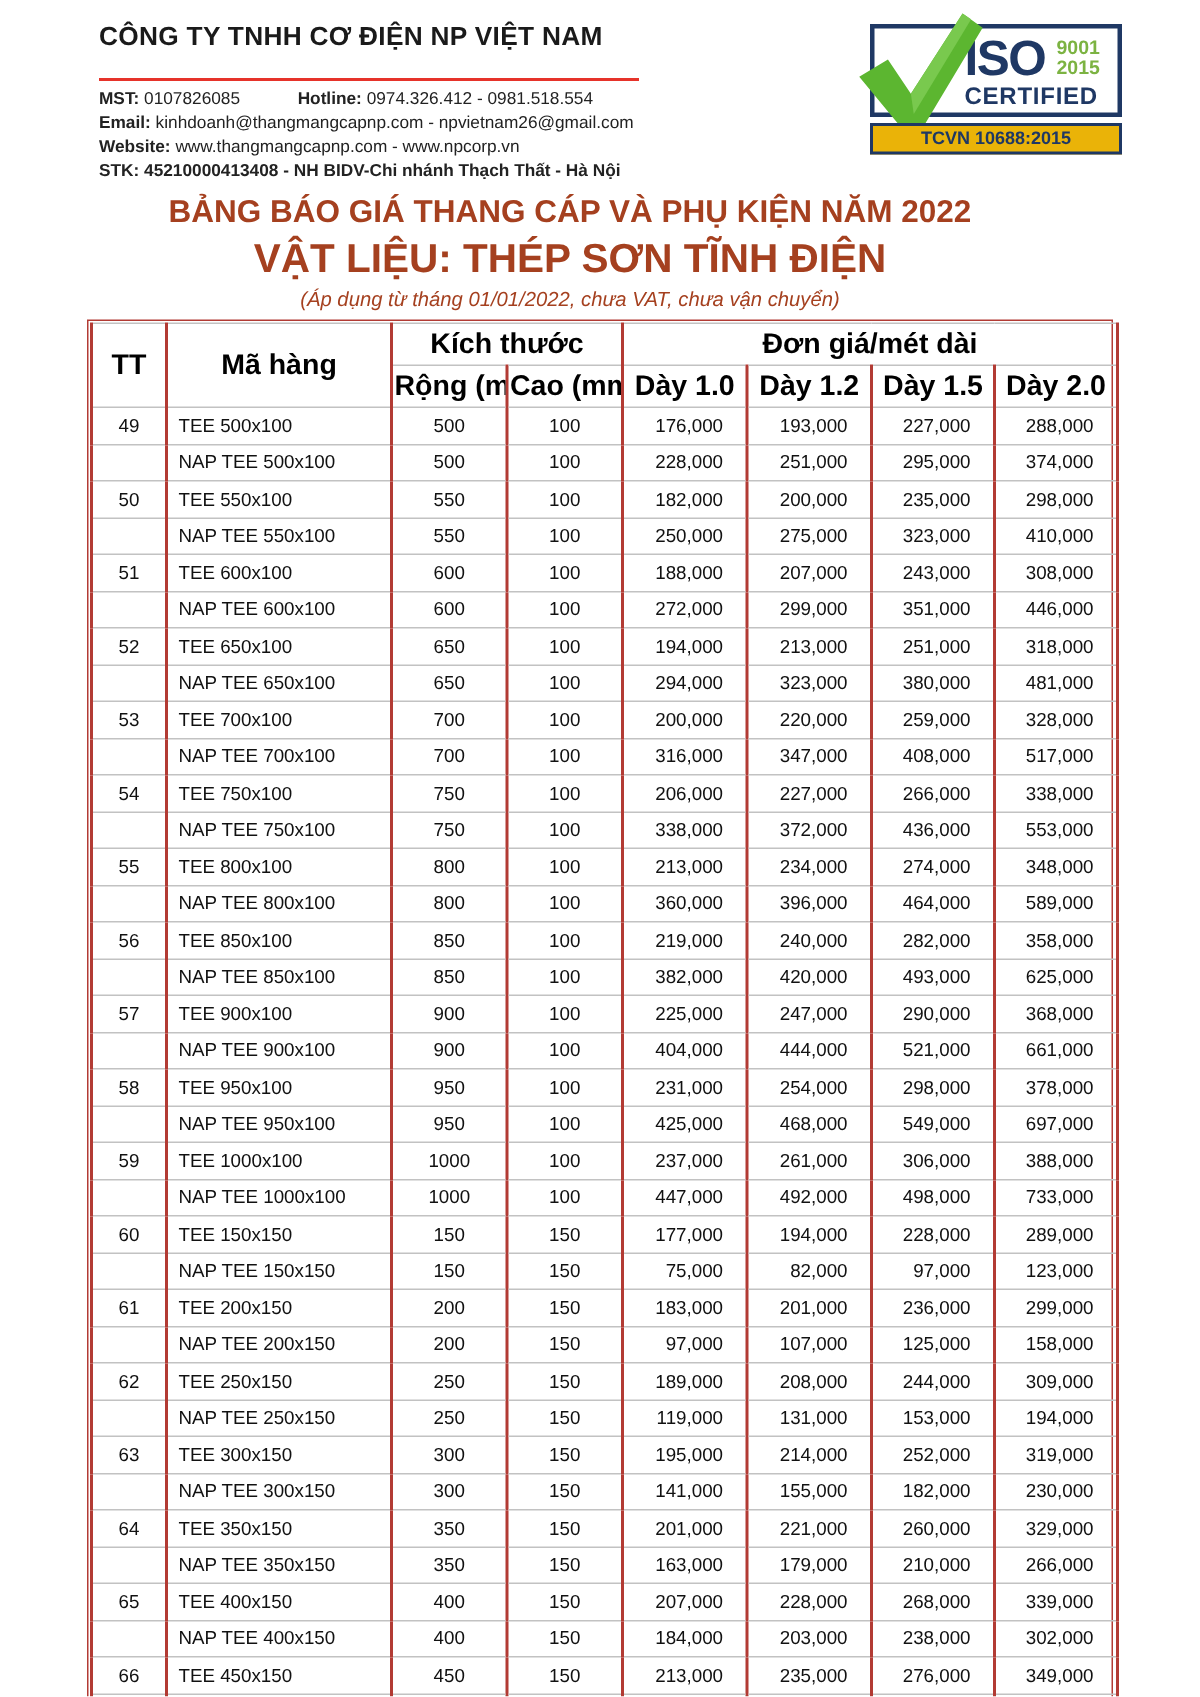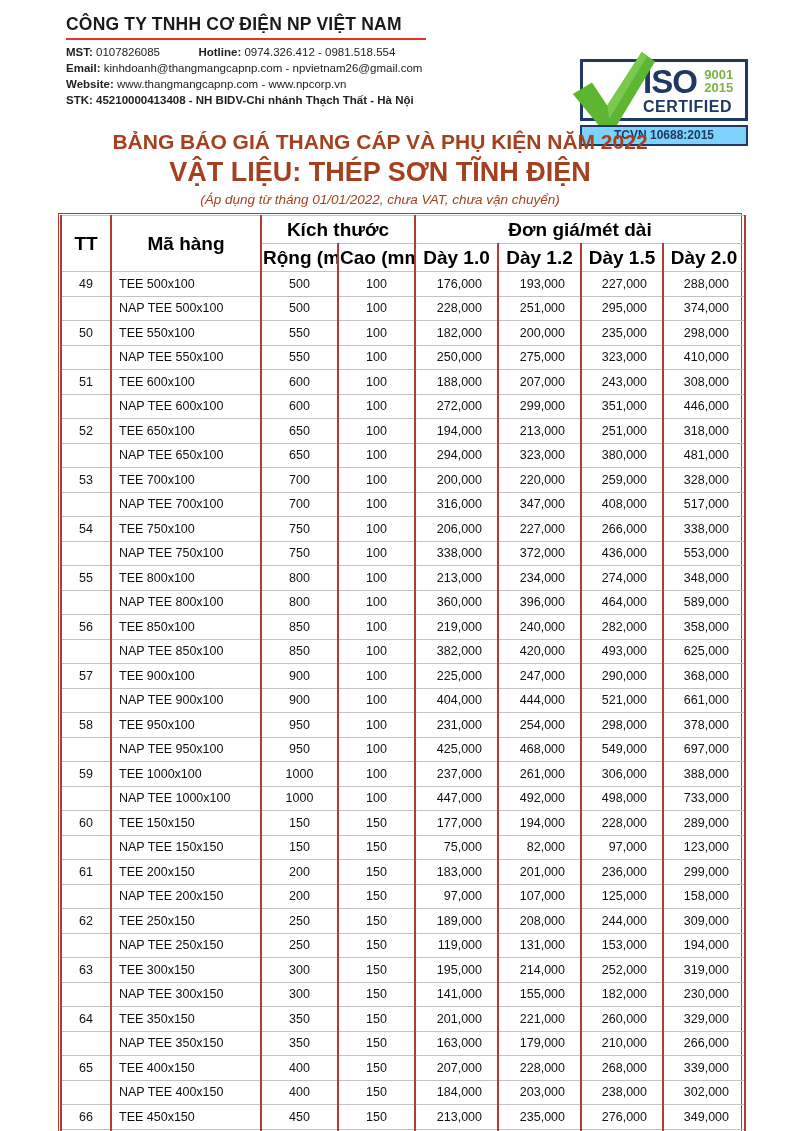--- a/index.html
+++ b/index.html
@@ -6,34 +6,34 @@
   .page{
     width:800px;height:1131px;background:#ffffff;position:relative;
     font-family:"Liberation Sans",sans-serif;color:#1a1a1a;overflow:hidden;
   }
   
   .header{position:absolute;top:14px;left:58px;width:690px;display:flex;}
   .logo-block{width:152px;flex:0 0 152px;}
   .logo-underline{width:148px;height:2px;border-top:2px solid #2320b8;border-bottom:3px solid #b3954f;margin-top:2px;}
   .logo-tagline{color:#2233cc;font-weight:bold;font-size:10.5px;margin-top:4px;white-space:nowrap;}
   .company-block{margin-left:8px;width:360px;flex:0 0 360px;}
-  .company-name{font-size:17.5px;font-weight:bold;color:#1a1a1a;white-space:nowrap;padding-bottom:3px;border-bottom:2px solid #e6332a;letter-spacing:0.2px;}
+  .company-name{font-size:17.5px;font-weight:bold;color:#1a1a1a;white-space:nowrap;padding-bottom:17px;border-bottom:2px solid #e6332a;letter-spacing:0.2px;}
   .contact{margin-top:4px;font-size:11.5px;line-height:16px;color:#222;white-space:nowrap;}
   .contact .lbl{font-weight:bold;}
   .contact .gap{display:inline-block;width:32px;}
   .contact .stk-line{font-weight:bold;}
   
   .iso-badge{margin-left:auto;width:168px;flex:0 0 168px;position:relative;top:2px;}
-  .iso-box{border:3px solid #1f3864;background:#fff;position:relative;height:62px;box-sizing:border-box;padding:5px 15px 2px 60px;margin-top:43px;}
+  .iso-box{border:3px solid #1f3864;background:#fff;position:relative;height:62px;box-sizing:border-box;padding:5px 15px 2px 60px;}
   .iso-check{position:absolute;left:-14px;top:-12px;width:88px;height:92px;}
   .iso-row{white-space:nowrap;}
   .iso-word{font-size:33px;font-weight:bold;color:#1f3864;letter-spacing:-1px;line-height:30px;display:inline-block;}
   .iso-years{display:inline-block;color:#7cb342;font-size:13px;font-weight:bold;line-height:13px;margin-left:3px;vertical-align:top;margin-top:1px;}
   .iso-certified{font-size:16px;font-weight:bold;color:#1f3864;letter-spacing:0.5px;line-height:17px;margin-top:1px;}
-  .tcvn-box{border:2px solid #1f3864;margin-top:4px;text-align:center;font-size:12px;font-weight:bold;color:#1f3864;padding:1px 0 2px 0;background:#7dd3fc;position:relative;}
+  .tcvn-box{border:2px solid #1f3864;margin-top:4px;text-align:center;font-size:12px;font-weight:bold;color:#1f3864;padding:1px 0 2px 0;background:#eab308;position:relative;}
   
   .title-block{position:absolute;top:130px;left:0;width:760px;text-align:center;color:#a5401f;}
   .title-line1{font-size:21px;font-weight:bold;}
   .title-line2{font-size:27px;font-weight:bold;margin-top:3px;}
   .title-line3{font-size:13.5px;font-style:italic;margin-top:4px;}
   
   .table-wrap{position:absolute;top:213px;left:58px;width:684px;border:1px solid #b23b34;padding:1px;box-sizing:border-box;}
   table.price{border-collapse:collapse;width:100%;table-layout:fixed;}
   table.price th,table.price td{
     border-left:2px solid #b23b34;border-right:2px solid #b23b34;

